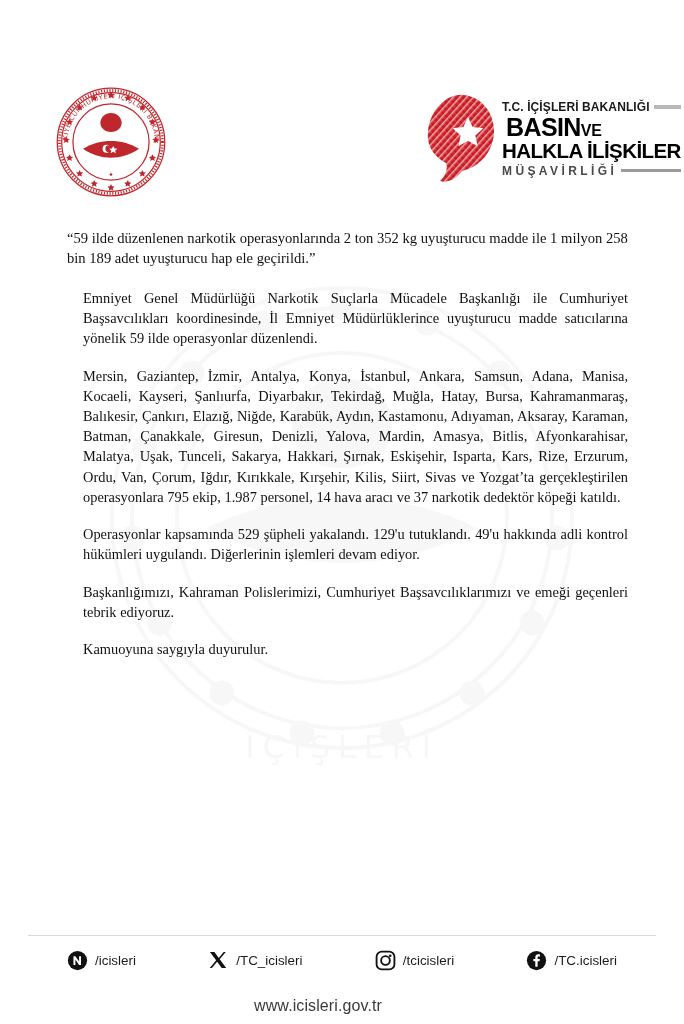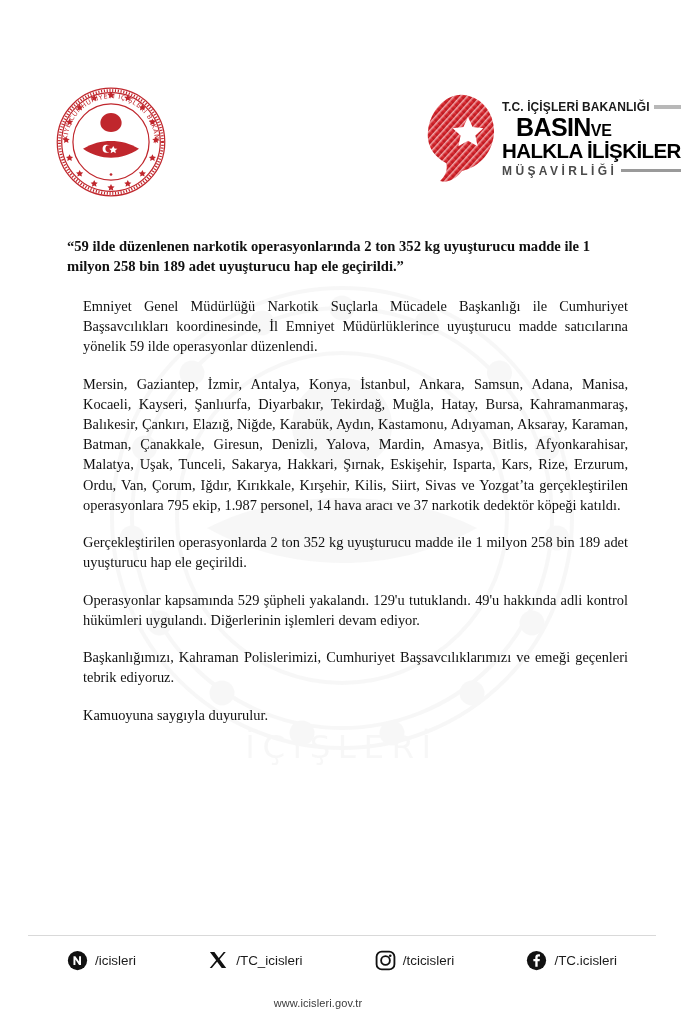--- a/index.html
+++ b/index.html
@@ -83,21 +83,21 @@
     min-width: 26px;
   }
   .brand-line1, .brand-line2 {
     font-family: "Liberation Sans", sans-serif;
     font-weight: 700;
     color: #000000;
     line-height: 1.0;
     letter-spacing: -0.6px;
     white-space: nowrap;
   }
-  .brand-line1 { font-size: 25px; margin: 1px 0 1px 14px; }
+  .brand-line1 { font-size: 25px; margin: 1px 0 1px 4px; }
   .brand-line2 { font-size: 20.5px; margin: 0 0 2px 0; }
   .brand-line1 .small, .brand-line2 .small { font-size: 16px; letter-spacing: -0.2px; }
   .brand-bottom {
     display: flex;
     align-items: center;
     gap: 4px;
   }
   .brand-bottom-label {
     font-family: "Liberation Sans", sans-serif;
     font-size: 12px;
@@ -116,23 +116,23 @@
   
   .content {
     position: absolute;
     left: 67px;
     top: 228px;
     width: 561px;
     z-index: 2;
   }
   .headline {
     font-size: 14.6px;
-    font-weight: 700;
+    font-weight: 400;
     line-height: 1.40;
-    margin: 8px 0 19px 0;
+    margin: 0 0 19px 0;
     text-align: left;
   }
   p.para {
     font-size: 14.4px;
     line-height: 1.405;
     margin: 0 0 17px 16px;
     text-align: justify;
     text-justify: inter-word;
   }
   p.para:last-child { margin-bottom: 0; }
@@ -175,21 +175,21 @@
     color: #1b1b1b;
     white-space: nowrap;
   }
   .website {
     position: absolute;
     left: 0;
     top: 997px;
     width: 636px;
     text-align: center;
     font-family: "Liberation Sans", sans-serif;
-    font-size: 11px;
+    font-size: 16px;
     color: #3a3a3a;
     letter-spacing: 0.1px;
     z-index: 2;
   }
 </style>
 </head>
 <body>
 
 <div class="watermark">
   <svg viewBox="0 0 200 216" xmlns="http://www.w3.org/2000/svg">
@@ -309,21 +309,20 @@
         <span class="brand-rule-b"></span>
       </div>
     </div>
   </div>
 </div>
 
 <div class="content">
   <p class="headline">“59 ilde düzenlenen narkotik operasyonlarında 2 ton 352 kg uyuşturucu madde ile 1 milyon 258 bin 189 adet uyuşturucu hap ele geçirildi.”</p>
   <p class="para">Emniyet Genel Müdürlüğü Narkotik Suçlarla Mücadele Başkanlığı ile Cumhuriyet Başsavcılıkları koordinesinde, İl Emniyet Müdürlüklerince uyuşturucu madde satıcılarına yönelik 59 ilde operasyonlar düzenlendi.</p>
   <p class="para">Mersin, Gaziantep, İzmir, Antalya, Konya, İstanbul, Ankara, Samsun, Adana, Manisa, Kocaeli, Kayseri, Şanlıurfa, Diyarbakır, Tekirdağ, Muğla, Hatay, Bursa, Kahramanmaraş, Balıkesir, Çankırı, Elazığ, Niğde, Karabük, Aydın, Kastamonu, Adıyaman, Aksaray, Karaman, Batman, Çanakkale, Giresun, Denizli, Yalova, Mardin, Amasya, Bitlis, Afyonkarahisar, Malatya, Uşak, Tunceli, Sakarya, Hakkari, Şırnak, Eskişehir, Isparta, Kars, Rize, Erzurum, Ordu, Van, Çorum, Iğdır, Kırıkkale, Kırşehir, Kilis, Siirt, Sivas ve Yozgat’ta gerçekleştirilen operasyonlara 795 ekip, 1.987 personel, 14 hava aracı ve 37 narkotik dedektör köpeği katıldı.</p>
-  <p class="para">Gerçekleştirilen operasyonlarda 2 ton 352 kg uyuşturucu madde ile 1 milyon 258 bin 189 adet uyuşturucu hap ele geçirildi.</p>
   <p class="para">Operasyonlar kapsamında 529 şüpheli yakalandı. 129'u tutuklandı. 49'u hakkında adli kontrol hükümleri uygulandı. Diğerlerinin işlemleri devam ediyor.</p>
   <p class="para">Başkanlığımızı, Kahraman Polislerimizi, Cumhuriyet Başsavcılıklarımızı ve emeği geçenleri tebrik ediyoruz.</p>
   <p class="para">Kamuoyuna saygıyla duyurulur.</p>
 </div>
 
 <div class="footer-rule"></div>
 
 <div class="social">
 
   <a class="social-item">

